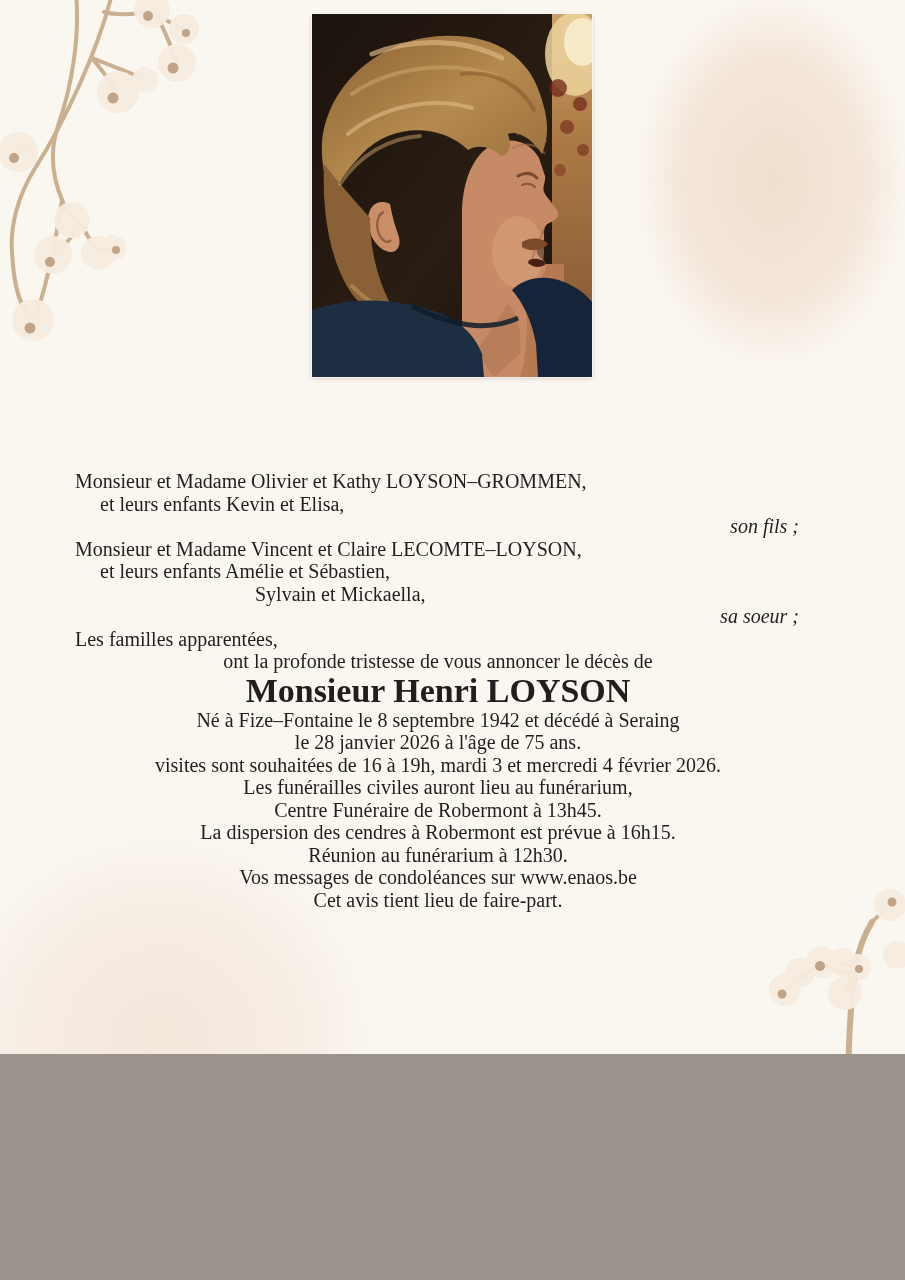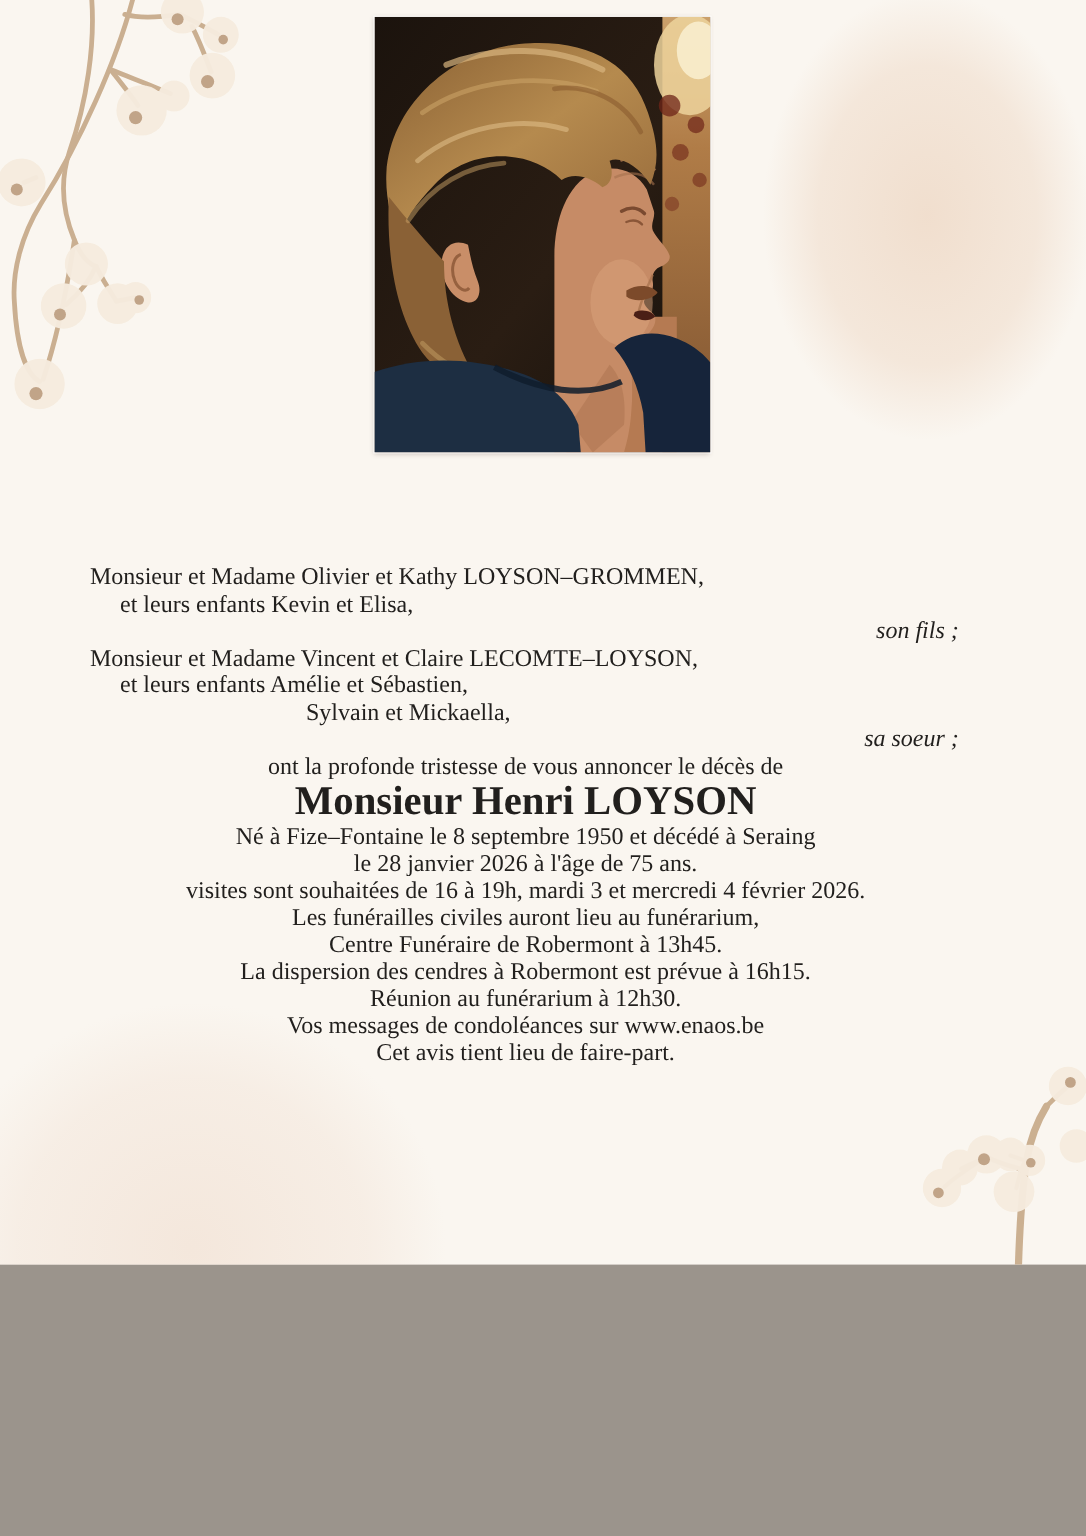--- a/index.html
+++ b/index.html
@@ -212,24 +212,25 @@
   </div>
 
   <div class="content">
     <div class="fam">Monsieur et Madame Olivier et Kathy LOYSON–GROMMEN,</div>
     <div class="fam ind1">et leurs enfants Kevin et Elisa,</div>
     <div class="fam rel">son fils ;</div>
     <div class="fam">Monsieur et Madame Vincent et Claire LECOMTE–LOYSON,</div>
     <div class="fam ind1">et leurs enfants Amélie et Sébastien,</div>
     <div class="fam ind2">Sylvain et Mickaella,</div>
     <div class="fam rel">sa soeur ;</div>
+    <div class="fam">Les familles apparentées,</div>
 
     <p class="p-intro">ont la profonde tristesse de vous annoncer le décès de</p>
     <p class="p-name">Monsieur Henri LOYSON</p>
-    <p class="p-dates">Né à Fize–Fontaine le 8 septembre 1950 et décédé à Seraing</p>
+    <p class="p-dates">Né à Fize–Fontaine le 8 septembre 1942 et décédé à Seraing</p>
     <p>le 28 janvier 2026 à l'âge de 75 ans.</p>
 
     <p>visites sont souhaitées de 16 à 19h, mardi 3 et mercredi 4 février 2026.</p>
 
     <p class="p-funeral">Les funérailles civiles auront lieu au funérarium,</p>
     <p>Centre Funéraire de Robermont à 13h45.</p>
 
     <p class="p-dispersion">La dispersion des cendres à Robermont est prévue à 16h15.</p>
     <p class="p-reunion">Réunion au funérarium à 12h30.</p>
     <p class="p-condolences">Vos messages de condoléances sur www.enaos.be</p>

